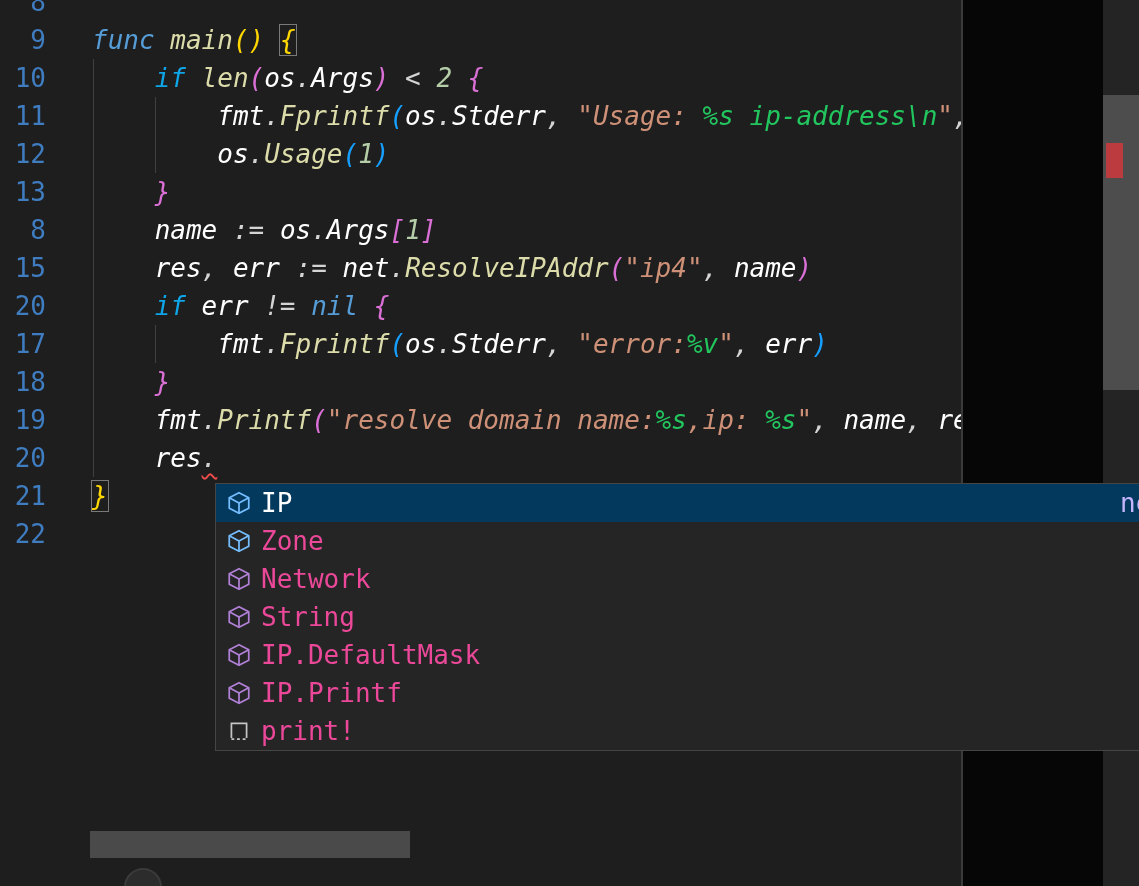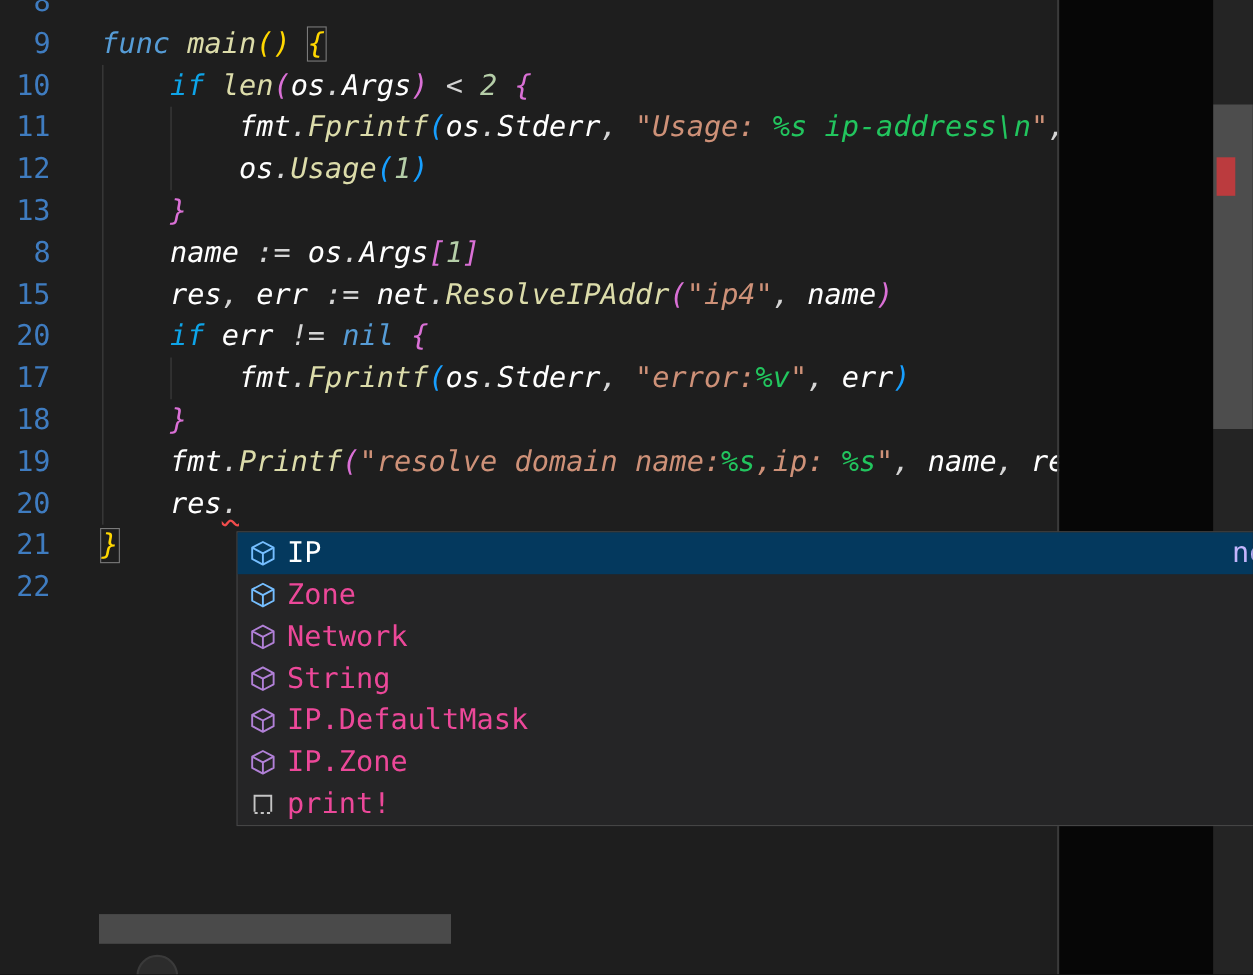--- a/index.html
+++ b/index.html
@@ -118,21 +118,21 @@
             </svg></span><span class="label">String</span></div>
         <div class="item"><span class="icon"><svg viewBox="0 0 24 24" fill="none" stroke="#b180d7" stroke-width="1.6" stroke-linejoin="round">
               <path d="M12 2.5 L21 7.25 V16.75 L12 21.5 L3 16.75 V7.25 Z"></path>
               <path d="M3 7.25 L12 12 L21 7.25"></path>
               <path d="M12 12 V21.5"></path>
             </svg></span><span class="label">IP.DefaultMask</span></div>
         <div class="item"><span class="icon"><svg viewBox="0 0 24 24" fill="none" stroke="#b180d7" stroke-width="1.6" stroke-linejoin="round">
               <path d="M12 2.5 L21 7.25 V16.75 L12 21.5 L3 16.75 V7.25 Z"></path>
               <path d="M3 7.25 L12 12 L21 7.25"></path>
               <path d="M12 12 V21.5"></path>
-            </svg></span><span class="label">IP.Zone</span></div>
+            </svg></span><span class="label">IP.Printf</span></div>
         <div class="item"><span class="icon"><svg viewBox="0 0 24 24" fill="none" stroke="#c5c5c5" stroke-width="1.6">
               <path d="M5 18.5 V5 H19 V18.5"></path>
               <line x1="5" y1="19.5" x2="19" y2="19.5" stroke-dasharray="2.6 2.6"></line>
             </svg></span><span class="label">print!</span></div>
       </div>
   </div>
 
 </div>
 
 </body></html>

